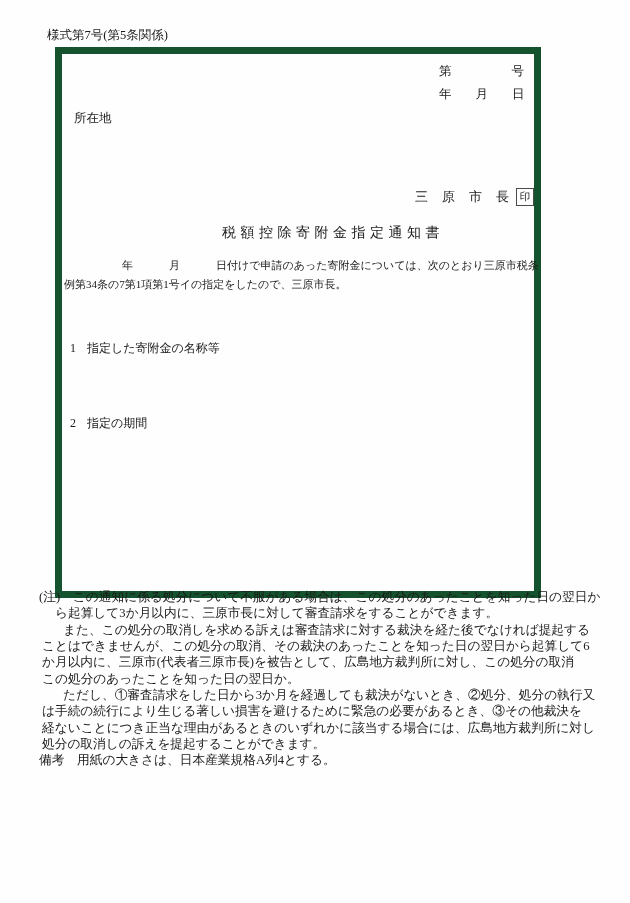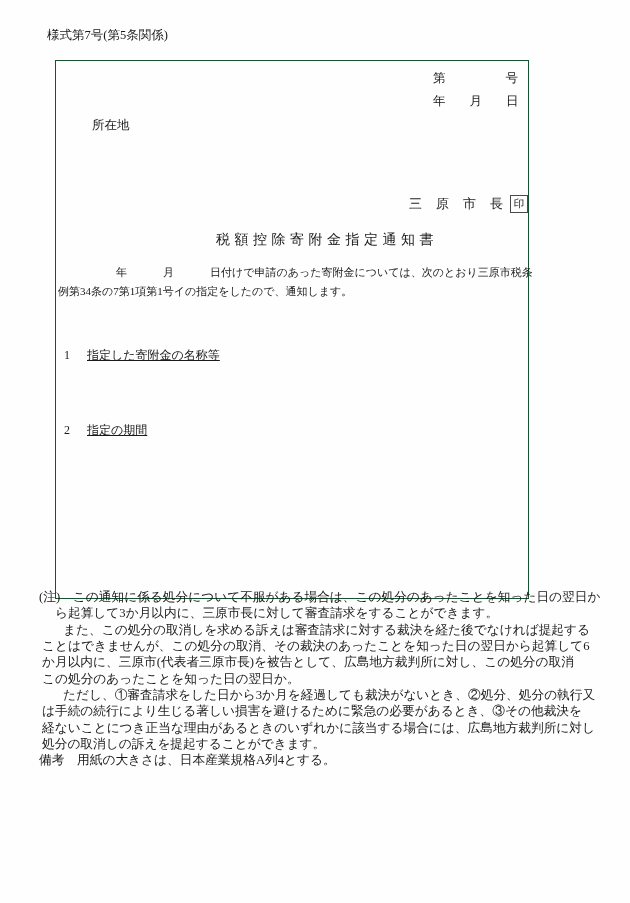--- a/index.html
+++ b/index.html
@@ -19,33 +19,33 @@
   }
   .abs { position: absolute; white-space: nowrap; }
 
   .form-label {
     left: 47px; top: 27px;
     font-size: 12.5px;
   }
 
   .doc-box {
     position: absolute;
-    left: 55px; top: 60px;
+    left: 55px; top: 47px;
     width: 472px; height: 537px;
-    border: 1px solid #14532d;
+    border: 7px solid #14532d;
     background: transparent;
   }
 
   .doc-no-line { left: 377px; top: 9px; font-size: 12.5px; }
   .doc-no-suffix { margin-left: 60px; }
 
   .date-line { left: 377px; top: 32px; font-size: 12.5px; }
   .date-line .gap { margin-left: 24px; display: inline-block; }
 
-  .addr-location { left: 12px; top: 56px; font-size: 12.5px; margin-left: 24px; }
+  .addr-location { left: 12px; top: 56px; font-size: 12.5px; }
   .addr-name-row { left: 12px; top: 78px; font-size: 12.5px; width: 250px; }
   .addr-honorific { position: absolute; left: 158px; top: 0; }
 
   .issuer-row {
     left: 353px; top: 134px;
     font-size: 13px;
     display: flex;
     align-items: center;
   }
   .issuer-name { letter-spacing: 14px; }
@@ -66,21 +66,21 @@
     letter-spacing: 4.5px;
   }
 
   .body-line1 { left: 60px; top: 204px; font-size: 11px; }
   .body-line1 .dgap { margin-left: 36px; display: inline-block; }
   .body-line2 { left: 2px; top: 223px; font-size: 11px; }
 
   .item-row { font-size: 12px; }
   .item-1 { left: 8px; top: 286px; }
   .item-2 { left: 8px; top: 361px; }
-  .item-label { margin-left: 17px; text-decoration: underline; }
+  .item-label { margin-left: 11px; }
 
   .notes {
     position: absolute;
     left: 39px; top: 589px;
     width: 566px;
     font-size: 12.7px;
     line-height: 16.35px;
   }
   .note-line { white-space: nowrap; }
   .ind-c  { padding-left: 3px;  }  
@@ -112,21 +112,21 @@
       <span class="seal-box">
           <span>印</span>
         </span>
     </div>
 
     <div class="abs body-line1">
       <span>年</span><span class="dgap">月</span><span class="dgap">日</span><span>付けで申請のあった寄附金については、次のとおり三原市税条</span>
     </div>
 
     <div class="abs doc-title">税額控除寄附金指定通知書</div>
-    <div class="abs body-line2">例第34条の7第1項第1号イの指定をしたので、通知します。</div>
+    <div class="abs body-line2">例第34条の7第1項第1号イの指定をしたので、三原市長。</div>
 
     <div class="abs item-row item-1">
       <span>1</span><span class="item-label">指定した寄附金の名称等</span>
     </div>
 
     <div class="abs item-row item-2">
       <span>2</span><span class="item-label">指定の期間</span>
     </div>
 
   </div>

